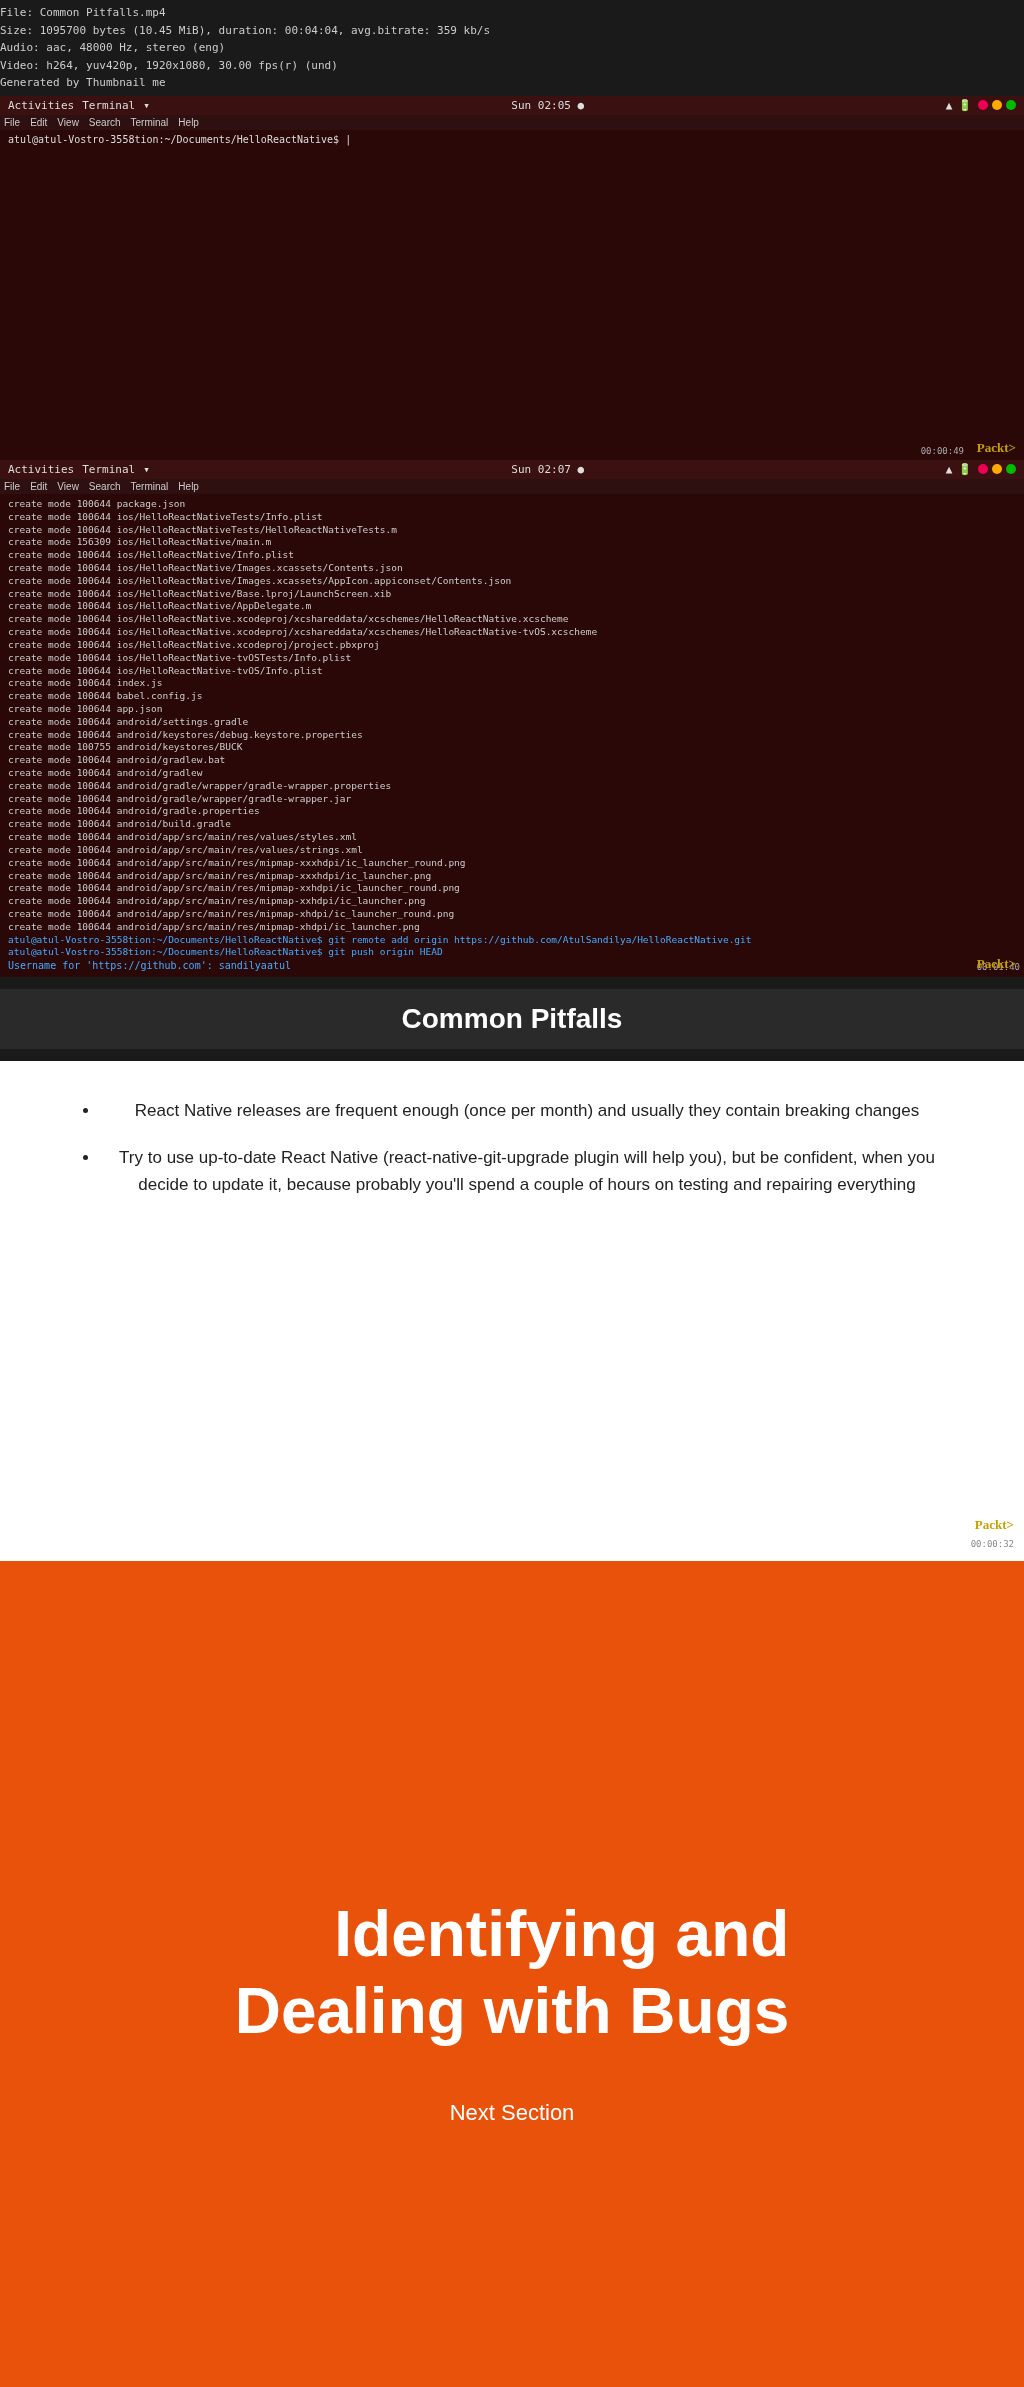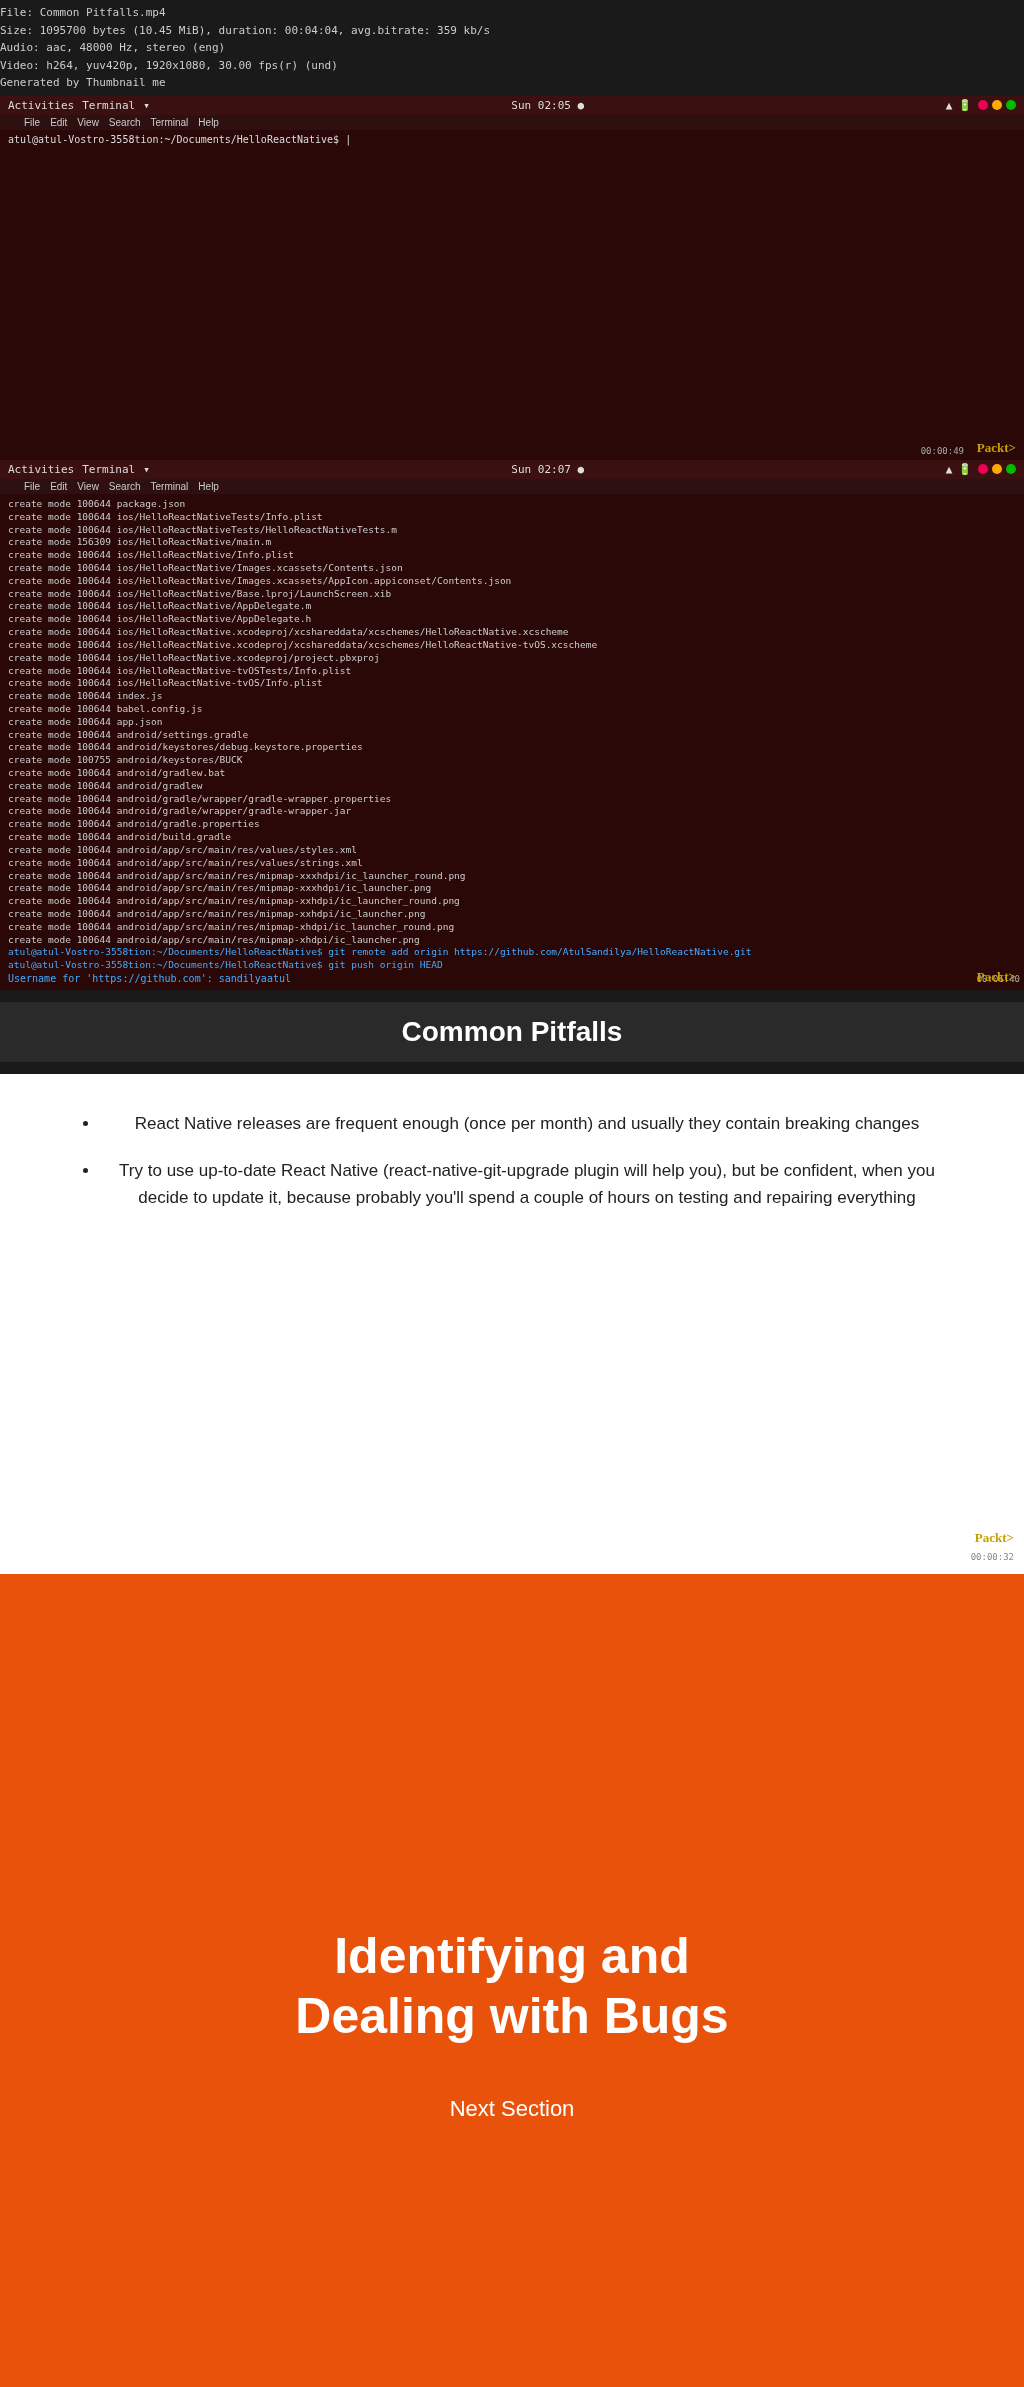--- a/index.html
+++ b/index.html
@@ -54,21 +54,21 @@
     }
     .tl { width: 10px; height: 10px; border-radius: 50%; }
     .tl-red { background: #e05; }
     .tl-yellow { background: #fa0; }
     .tl-green { background: #0b0; }
 
     .terminal-menubar {
       background: #2e1010;
       display: flex;
       gap: 10px;
-      padding: 2px 24px;
+      padding: 2px 4px;
       font-size: 10px;
       color: #ccc;
       font-family: sans-serif;
     }
 
     .terminal-body {
       background: #2a0808;
       color: #ddd;
       font-family: monospace;
       font-size: 10px;
@@ -156,23 +156,23 @@
       display: flex;
       flex-direction: column;
       align-items: center;
       justify-content: center;
       padding: 60px;
       position: relative;
     }
 
     .next-section-title {
       color: #fff;
-      font-size: 50px;
+      font-size: 64px;
       font-weight: bold;
-      text-align: center;
+      text-align: right;
       font-family: sans-serif;
       line-height: 1.2;
       margin-bottom: 40px;
     }
 
     .next-section-label {
       color: #fff;
       font-size: 22px;
       text-align: center;
       font-family: sans-serif;
@@ -252,21 +252,20 @@
   <div class="terminal-body terminal-body-2" id="terminal2-body">
       <div class="file-line">create mode 100644 package.json</div>
       <div class="file-line">create mode 100644 ios/HelloReactNativeTests/Info.plist</div>
       <div class="file-line">create mode 100644 ios/HelloReactNativeTests/HelloReactNativeTests.m</div>
       <div class="file-line">create mode 156309 ios/HelloReactNative/main.m</div>
       <div class="file-line">create mode 100644 ios/HelloReactNative/Info.plist</div>
       <div class="file-line">create mode 100644 ios/HelloReactNative/Images.xcassets/Contents.json</div>
       <div class="file-line">create mode 100644 ios/HelloReactNative/Images.xcassets/AppIcon.appiconset/Contents.json</div>
       <div class="file-line">create mode 100644 ios/HelloReactNative/Base.lproj/LaunchScreen.xib</div>
       <div class="file-line">create mode 100644 ios/HelloReactNative/AppDelegate.m</div>
-      <div class="file-line">create mode 100644 ios/HelloReactNative/AppDelegate.h</div>
       <div class="file-line">create mode 100644 ios/HelloReactNative.xcodeproj/xcshareddata/xcschemes/HelloReactNative.xcscheme</div>
       <div class="file-line">create mode 100644 ios/HelloReactNative.xcodeproj/xcshareddata/xcschemes/HelloReactNative-tvOS.xcscheme</div>
       <div class="file-line">create mode 100644 ios/HelloReactNative.xcodeproj/project.pbxproj</div>
       <div class="file-line">create mode 100644 ios/HelloReactNative-tvOSTests/Info.plist</div>
       <div class="file-line">create mode 100644 ios/HelloReactNative-tvOS/Info.plist</div>
       <div class="file-line">create mode 100644 index.js</div>
       <div class="file-line">create mode 100644 babel.config.js</div>
       <div class="file-line">create mode 100644 app.json</div>
       <div class="file-line">create mode 100644 android/settings.gradle</div>
       <div class="file-line">create mode 100644 android/keystores/debug.keystore.properties</div>

